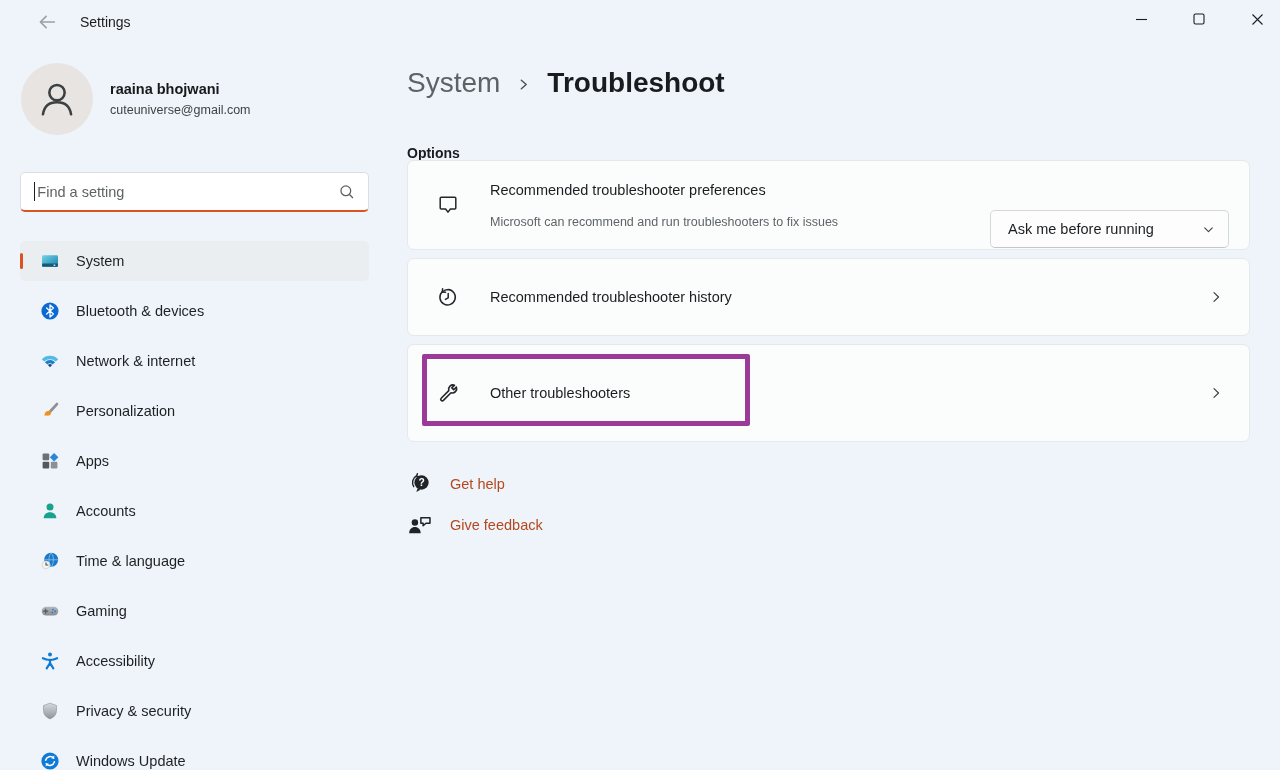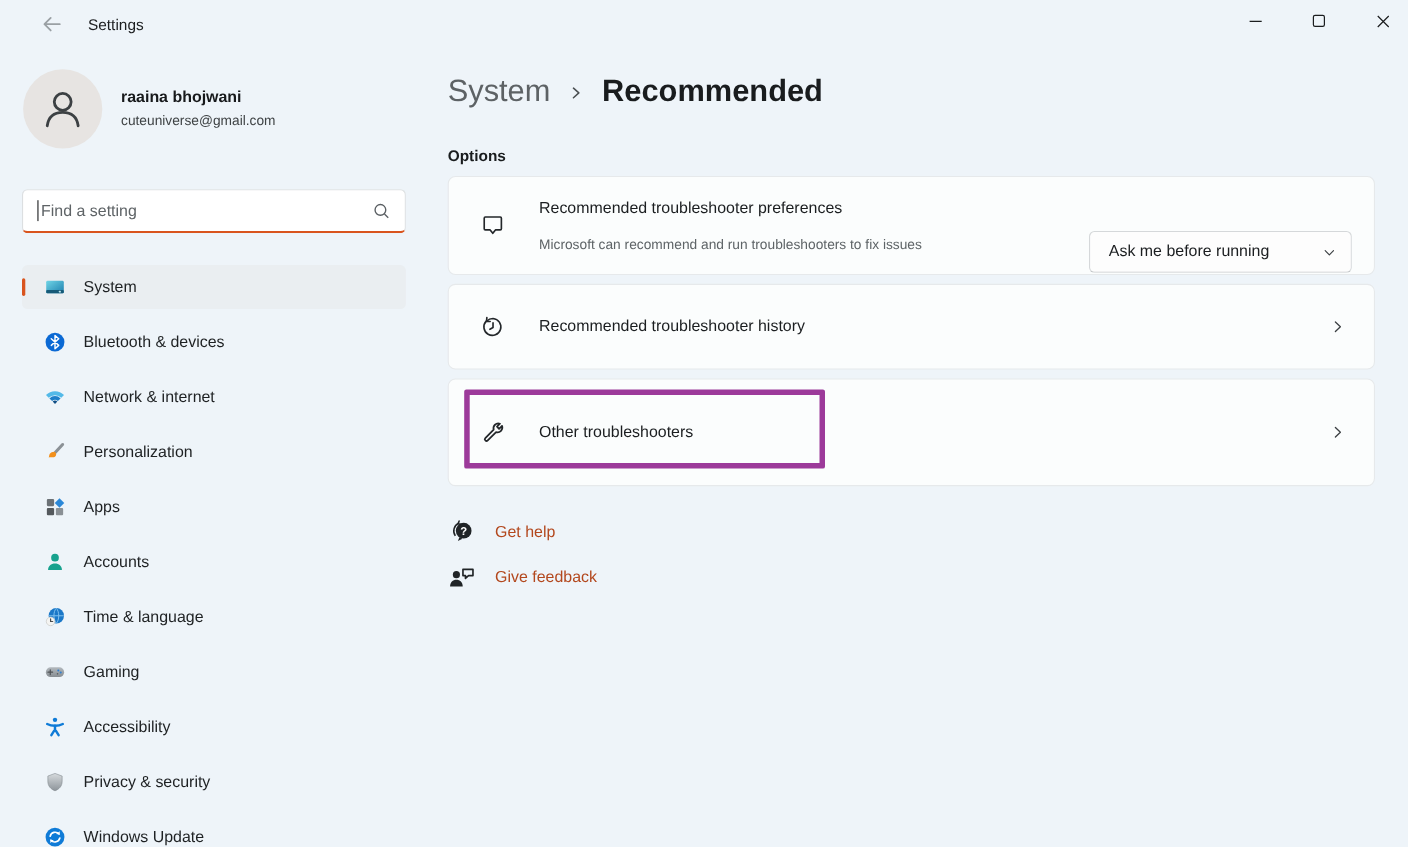--- a/index.html
+++ b/index.html
@@ -44,21 +44,21 @@
   .nav-icon { width:20px; height:20px; margin-right:16px; flex:0 0 auto; }
   .nav-label { font-size:14.5px; color:#1e2123; }
 
   
   .content { position:absolute; top:45px; left:407px; width:843px; bottom:0; }
   .breadcrumb { position:absolute; top:22px; left:0; display:flex; align-items:center; }
   .crumb-parent { font-size:28px; color:#5d6265; }
   .crumb-sep { margin:3px 17px 0 17px; color:#4b5053; }
   .crumb-current { font-size:28px; font-weight:600; color:#191c1e; }
 
-  .section-heading { position:absolute; top:88px; left:0; font-size:14px; font-weight:bold; color:#191c1e; }
+  .section-heading { position:absolute; top:100px; left:0; font-size:14px; font-weight:bold; color:#191c1e; }
 
   .cards { position:absolute; top:115px; left:0; width:843px; }
   .card { position:relative; background:#fbfdfd; border:1px solid #e6e9eb; border-radius:7px;
     display:flex; align-items:center; padding:0 20px 0 28px; margin-bottom:8px; }
   .card.c1 { height:90px; }
   .card.c2 { height:78px; }
   .card.c3 { height:98px; }
   .card-icon { width:24px; height:24px; margin-right:30px; flex:0 0 auto; }
   .card-texts { display:flex; flex-direction:column; gap:17px; }
   .card-title { font-size:14.5px; color:#1b1e20; }
@@ -255,21 +255,21 @@
   </div>
 </div>
 
 <div class="content">
 
   <div class="breadcrumb">
     <span class="crumb-parent">System</span>
     <svg class="crumb-sep" width="13" height="13" viewBox="0 0 24 24" fill="none" stroke="#4b5053" stroke-width="2.6" stroke-linecap="round" stroke-linejoin="round">
         <path d="M8 4 L17 12 L8 20"></path>
       </svg>
-    <span class="crumb-current">Recommended</span>
+    <span class="crumb-current">Troubleshoot</span>
   </div>
 
   <div class="section-heading">Options</div>
 
   <div class="cards">
 
     <div class="card c1">
       <svg class="card-icon" viewBox="0 0 24 24" fill="none" stroke="#23272a" stroke-width="1.5" stroke-linejoin="round">
           <path d="M5.2 4.3 H18.8 Q19.8 4.3 19.8 5.3 V15 Q19.8 16 18.8 16 H14.4 L12 19.1 L9.6 16 H5.2 Q4.2 16 4.2 15 V5.3 Q4.2 4.3 5.2 4.3 Z"></path>
         </svg>

